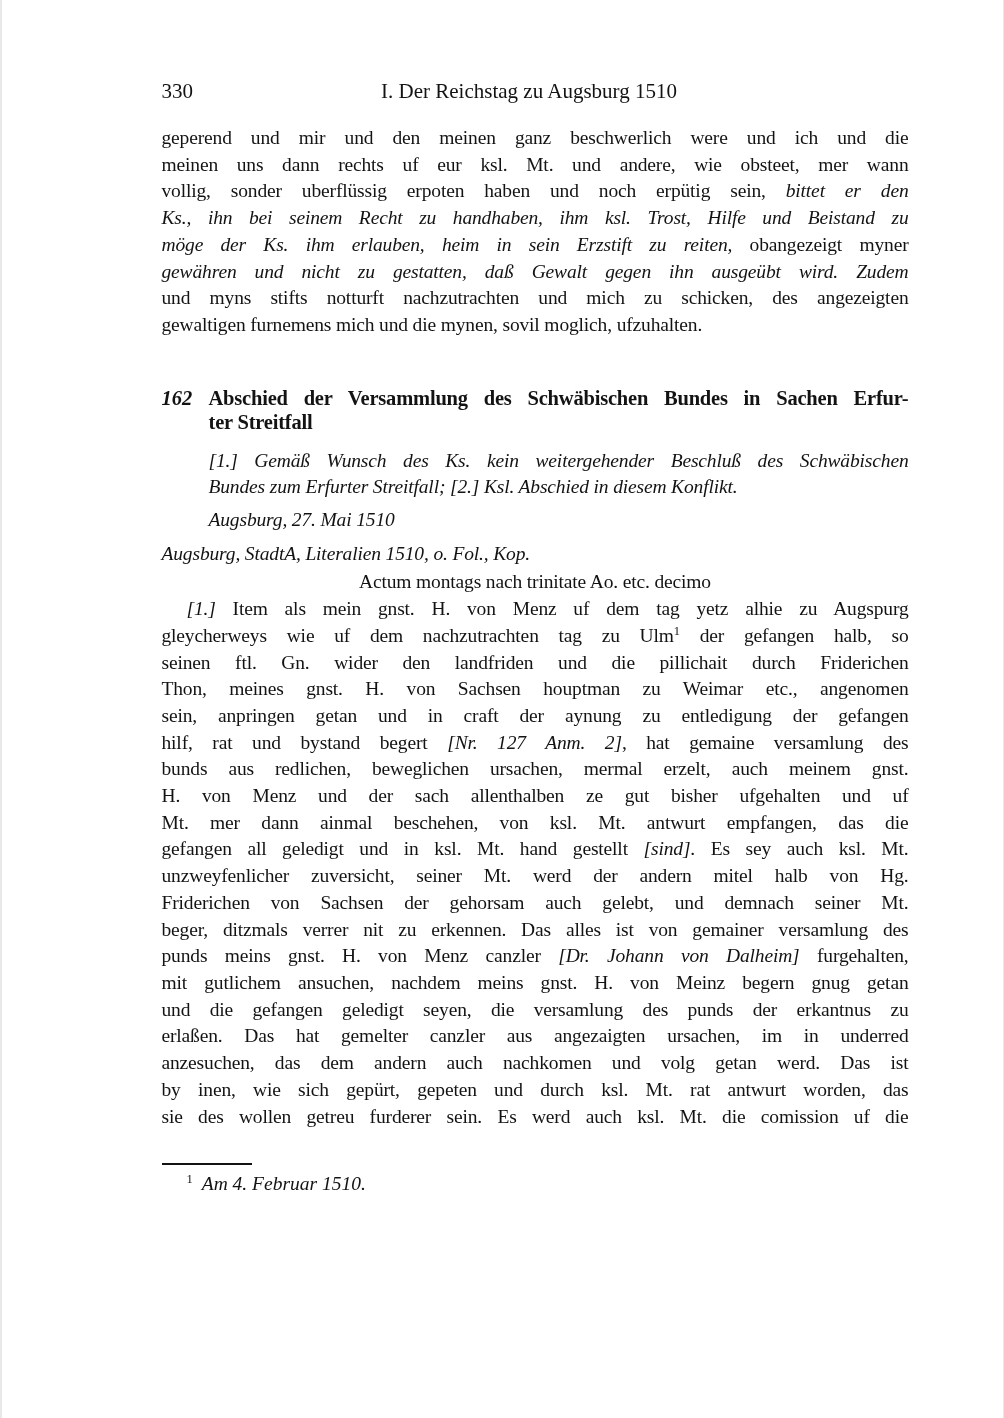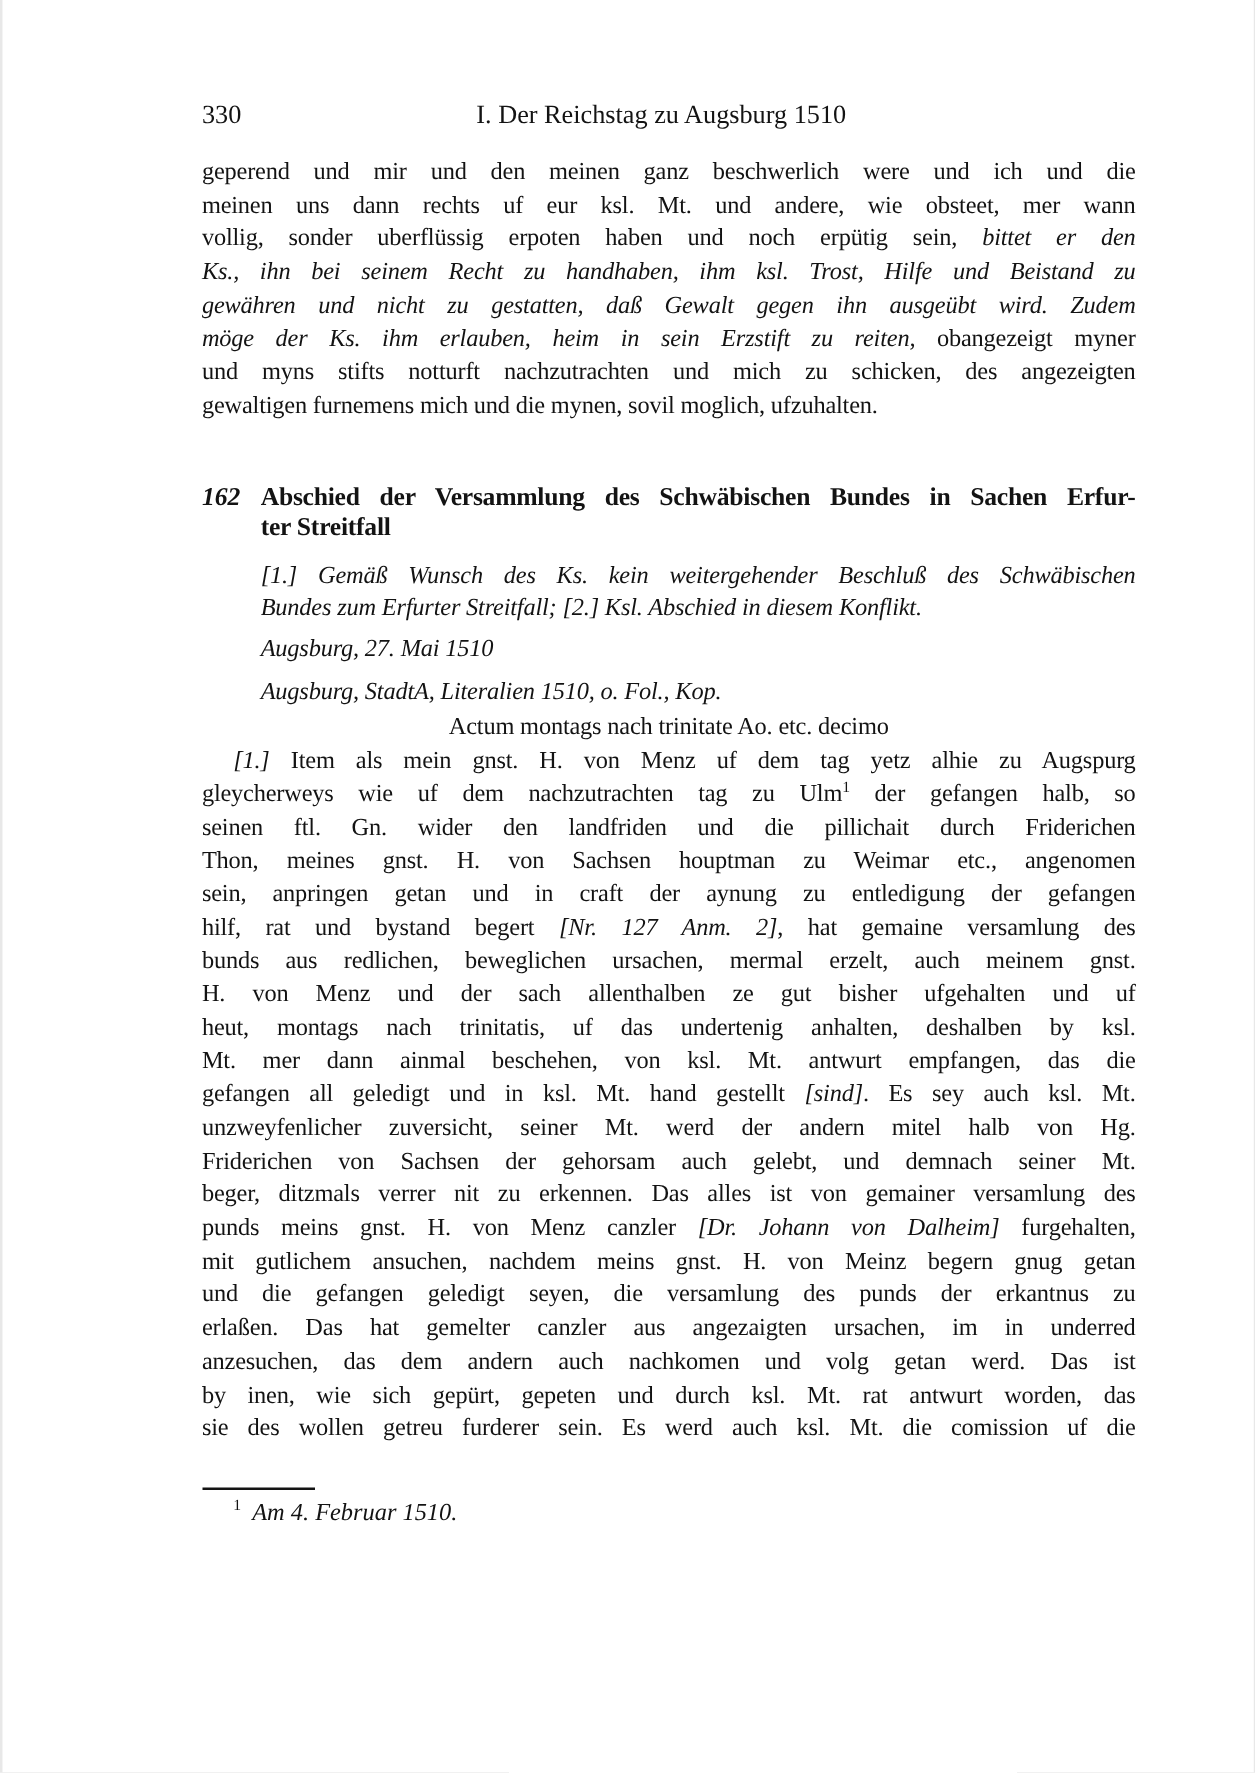--- a/index.html
+++ b/index.html
@@ -36,21 +36,21 @@
   .entry-heading{margin-top:47px;display:flex;}
   .h-num{width:47px;flex:0 0 47px;font-weight:bold;font-size:20.5px;line-height:24px;font-style:italic;}
   .h-lines{flex:1;}
   .h-line{
     font-weight:bold;font-size:20.5px;line-height:24px;letter-spacing:-0.2px;
     text-align:justify;text-align-last:justify;-moz-text-align-last:justify;
   }
   .h-line.left{text-align:left;text-align-last:left;-moz-text-align-last:left;}
   .summary{margin-top:14px;margin-left:47px;}
   .date-line{margin-top:6px;margin-left:47px;}
-  .archive-line{margin-top:7px;margin-left:47px;}
+  .archive-line{margin-top:7px;}
   .actum{margin-top:2px;}
   .p-main{margin-top:0;}
   
   .footnote{margin-top:33px;}
   .fn-rule{width:90px;height:0;border-top:2px solid #131313;margin-bottom:6px;}
   .fn-line{padding-left:25px;font-size:19.5px;line-height:26px;}
   .fn-line sup{margin-right:9px;font-style:normal;}
   .fn-text{font-style:italic;}
 </style>
 </head>
@@ -61,22 +61,22 @@
     <span class="pageno">330</span>
     <span class="rh-title">I. Der Reichstag zu Augsburg 1510</span>
   </div>
 
   <div>
       <div class="p-continuation">
         <div class="line"><span>geperend und mir und den meinen ganz beschwerlich were und ich und die</span></div>
         <div class="line"><span>meinen uns dann rechts uf eur ksl. Mt. und andere, wie obsteet, mer wann</span></div>
         <div class="line"><span>vollig, sonder uberflüssig erpoten haben und noch erpütig sein, </span><span class="it">bittet er den</span></div>
         <div class="line"><span class="it">Ks., ihn bei seinem Recht zu handhaben, ihm ksl. Trost, Hilfe und Beistand zu</span></div>
+        <div class="line"><span class="it">möge der Ks. ihm erlauben, heim in sein Erzstift zu reiten,</span><span> obangezeigt myner</span></div>
         <div class="line"><span class="it">gewähren und nicht zu gestatten, daß Gewalt gegen ihn ausgeübt wird. Zudem</span></div>
-        <div class="line"><span class="it">möge der Ks. ihm erlauben, heim in sein Erzstift zu reiten,</span><span> obangezeigt myner</span></div>
         <div class="line"><span>und myns stifts notturft nachzutrachten und mich zu schicken, des angezeigten</span></div>
         <div class="line left"><span>gewaltigen furnemens mich und die mynen, sovil moglich, ufzuhalten.</span></div>
       </div>
       <div class="entry-heading">
         <div class="h-num">162</div>
         <div class="h-lines">
           <div class="h-line">Abschied der Versammlung des Schwäbischen Bundes in Sachen Erfur-</div>
           <div class="h-line left">ter Streitfall</div>
         </div>
       </div>
@@ -95,21 +95,20 @@
       </div>
       <div class="p-main">
         <div class="line" style="text-indent: 25px;"><span class="it">[1.] </span><span>Item als mein gnst. H. von Menz uf dem tag yetz alhie zu Augspurg</span></div>
         <div class="line"><span>gleycherweys wie uf dem nachzutrachten tag zu Ulm</span><sup>1</sup><span> der gefangen halb, so</span></div>
         <div class="line"><span>seinen ftl. Gn. wider den landfriden und die pillichait durch Friderichen</span></div>
         <div class="line"><span>Thon, meines gnst. H. von Sachsen houptman zu Weimar etc., angenomen</span></div>
         <div class="line"><span>sein, anpringen getan und in craft der aynung zu entledigung der gefangen</span></div>
         <div class="line"><span>hilf, rat und bystand begert </span><span class="it">[Nr. 127 Anm. 2]</span><span>, hat gemaine versamlung des</span></div>
         <div class="line"><span>bunds aus redlichen, beweglichen ursachen, mermal erzelt, auch meinem gnst.</span></div>
         <div class="line"><span>H. von Menz und der sach allenthalben ze gut bisher ufgehalten und uf</span></div>
-        <div class="line"><span>heut, montags nach trinitatis, uf das undertenig anhalten, deshalben by ksl.</span></div>
         <div class="line"><span>Mt. mer dann ainmal beschehen, von ksl. Mt. antwurt empfangen, das die</span></div>
         <div class="line"><span>gefangen all geledigt und in ksl. Mt. hand gestellt </span><span class="it">[sind]</span><span>. Es sey auch ksl. Mt.</span></div>
         <div class="line"><span>unzweyfenlicher zuversicht, seiner Mt. werd der andern mitel halb von Hg.</span></div>
         <div class="line"><span>Friderichen von Sachsen der gehorsam auch gelebt, und demnach seiner Mt.</span></div>
         <div class="line"><span>beger, ditzmals verrer nit zu erkennen. Das alles ist von gemainer versamlung des</span></div>
         <div class="line"><span>punds meins gnst. H. von Menz canzler </span><span class="it">[Dr. Johann von Dalheim]</span><span> furgehalten,</span></div>
         <div class="line"><span>mit gutlichem ansuchen, nachdem meins gnst. H. von Meinz begern gnug getan</span></div>
         <div class="line"><span>und die gefangen geledigt seyen, die versamlung des punds der erkantnus zu</span></div>
         <div class="line"><span>erlaßen. Das hat gemelter canzler aus angezaigten ursachen, im in underred</span></div>
         <div class="line"><span>anzesuchen, das dem andern auch nachkomen und volg getan werd. Das ist</span></div>

